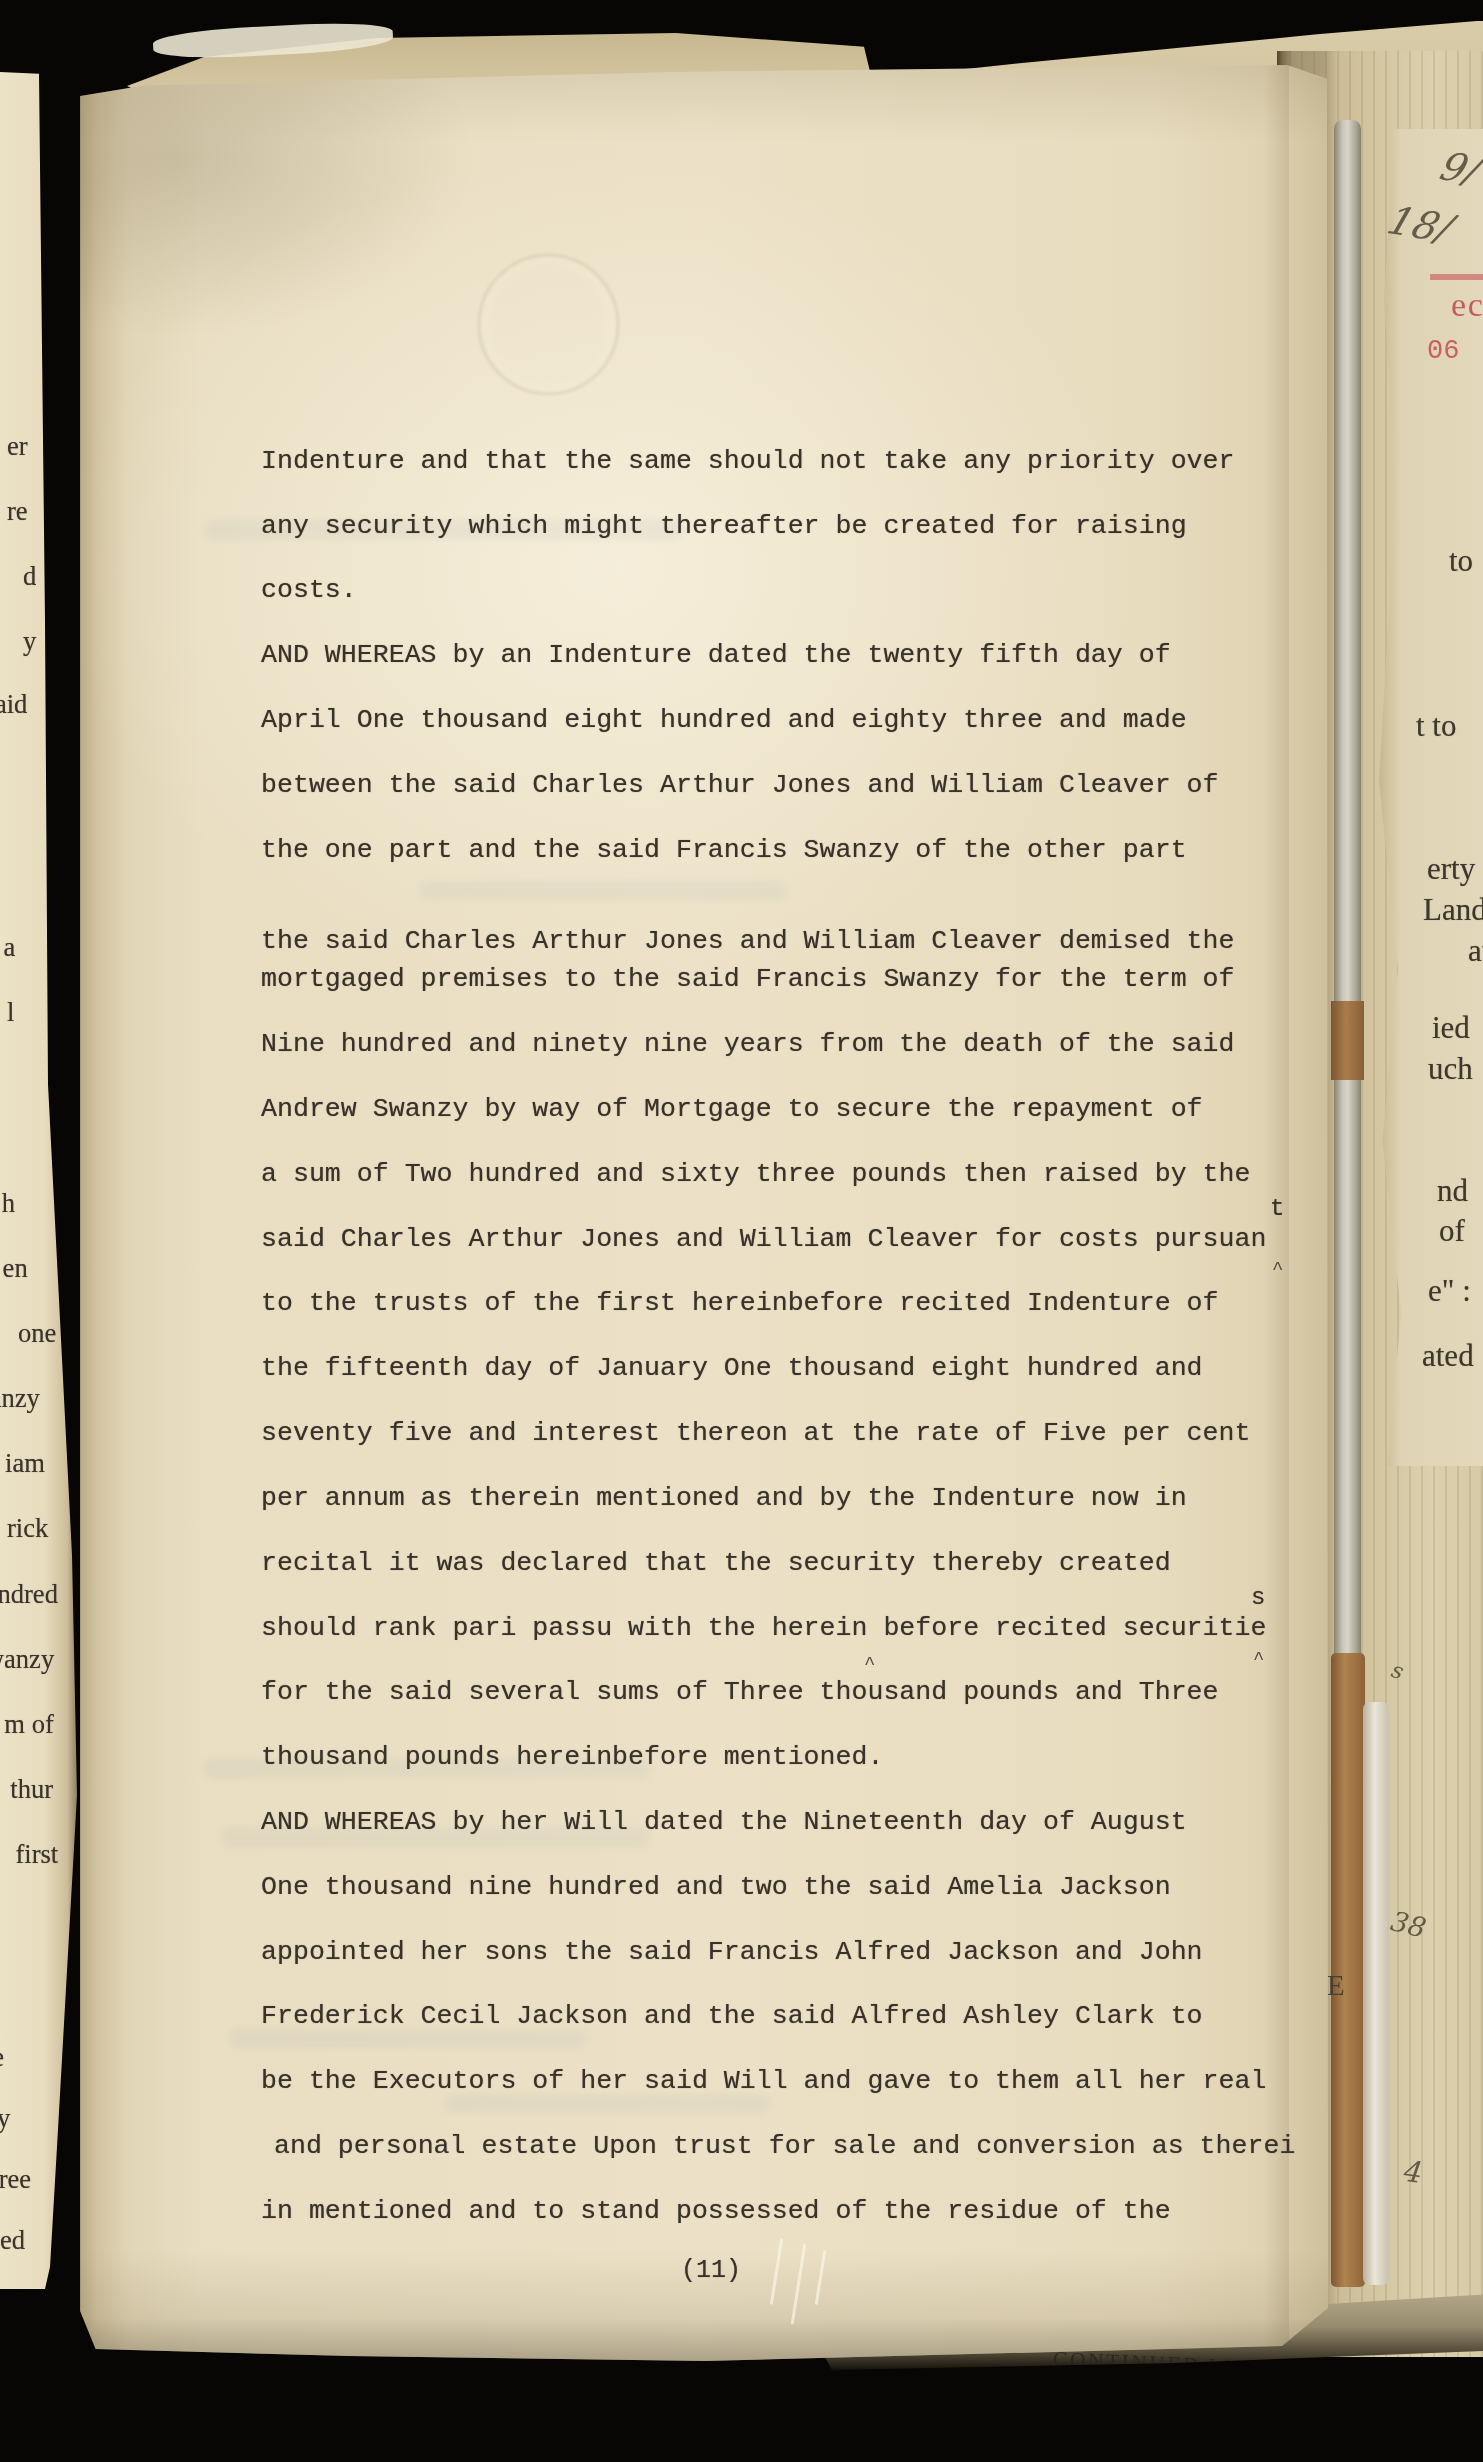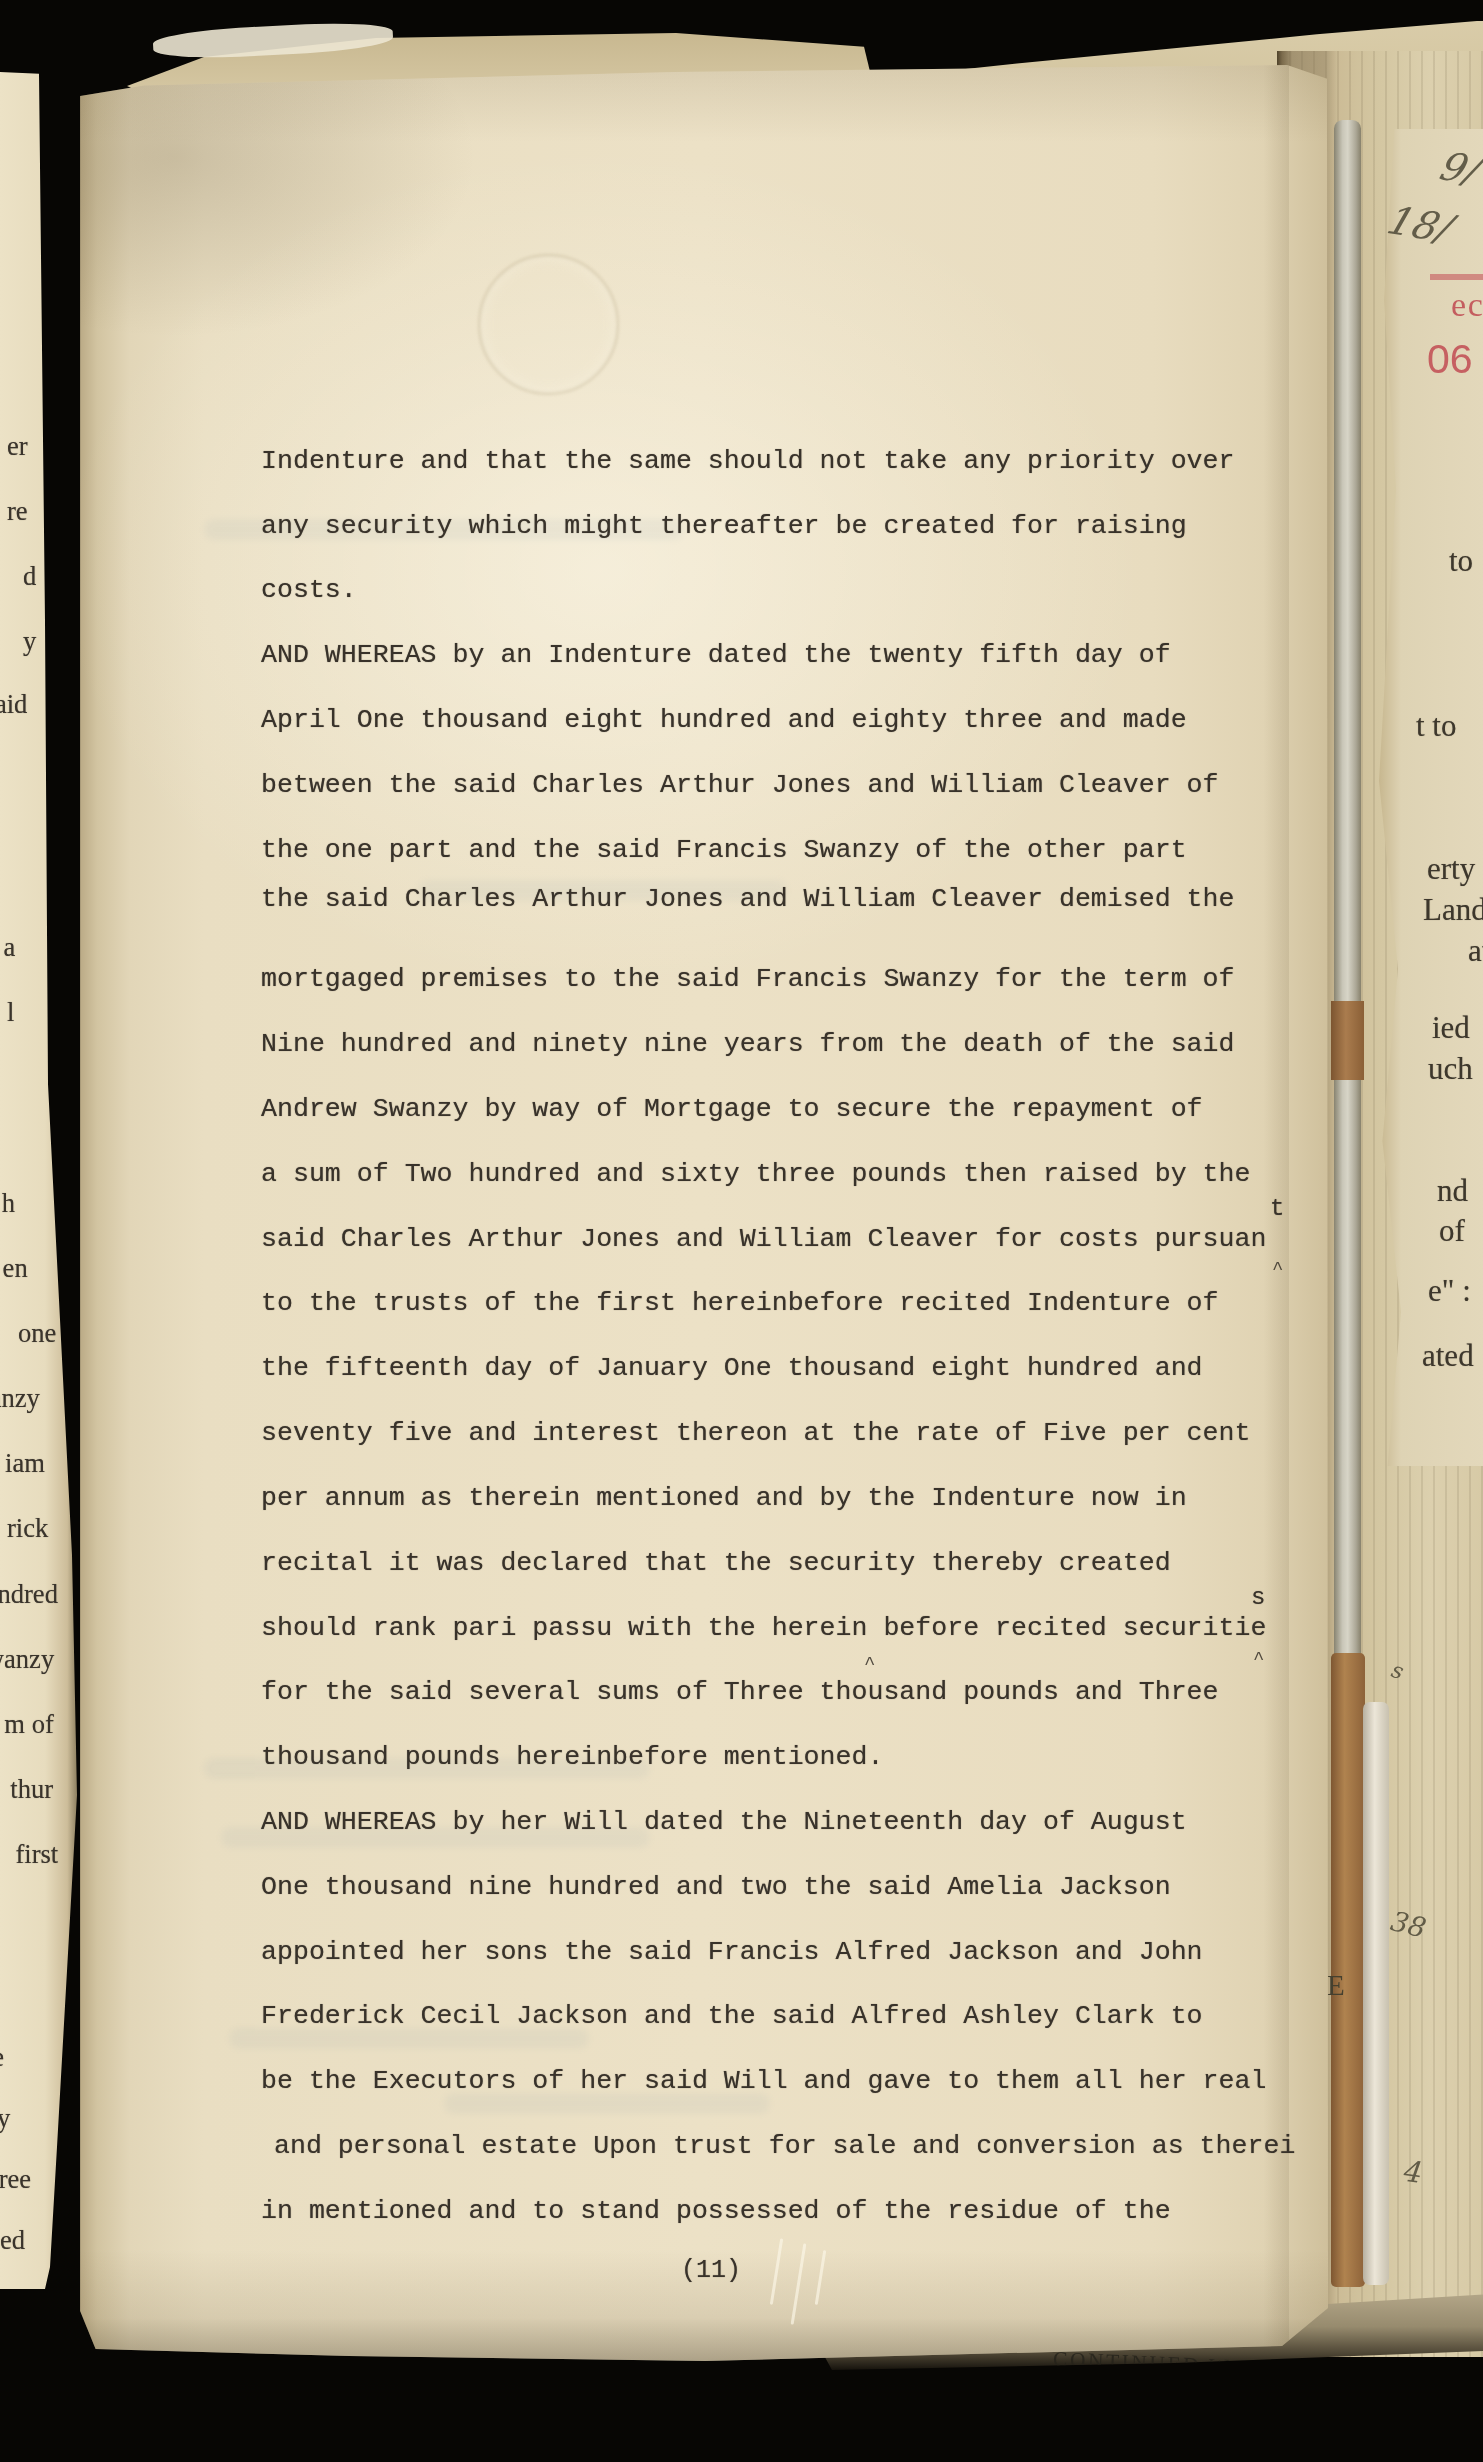--- a/index.html
+++ b/index.html
@@ -93,22 +93,22 @@
     position:absolute;left:1430px;top:274px;width:53px;height:6px;
     background:rgba(196,87,92,.6);
   }
   .stamp-red-text{
     position:absolute;left:1451px;top:286px;
     font-family:"Liberation Serif","DejaVu Serif",serif;
     font-size:34px;color:rgba(193,80,85,.9);letter-spacing:1.7px;white-space:pre;
   }
   .stamp-red-num{
     position:absolute;left:1427px;top:336px;
-    font-family:Liberation Sans, sans-serif;
-    font-size:41px;color:rgba(193,80,85,.88);white-space:pre;text-align:right;
+    font-family:Liberation Mono, monospace;
+    font-size:27px;color:rgba(193,80,85,.88);white-space:pre;text-align:right;
   }
   .pen-1{left:1392px;top:1658px;font-size:22px;transform:rotate(18deg);}
   .pen-2{left:1391px;top:1909px;font-size:27.4px;transform:rotate(14deg);}
   .pen-3{left:1404px;top:2155px;font-size:29px;transform:rotate(8deg);}
   .edge-E{
     position:absolute;left:1327px;top:1969px;
     font-family:"Liberation Serif","DejaVu Serif",serif;
     font-size:29px;color:#45402f;
   }
   
@@ -258,21 +258,21 @@
       <div class="ghost-bar" style="left: 369px; top: 2028px; width: 326px;"></div>
     </div>
   <div id="tw-lines">
       <div class="tw-line" style="top: 380px;">Indenture and that the same should not take any priority over</div>
       <div class="tw-line" style="top: 445px;">any security which might thereafter be created for raising</div>
       <div class="tw-line" style="top: 509px;">costs.</div>
       <div class="tw-line" style="top: 574px;">AND WHEREAS by an Indenture dated the twenty fifth day of</div>
       <div class="tw-line" style="top: 639px;">April One thousand eight hundred and eighty three and made</div>
       <div class="tw-line" style="top: 704px;">between the said Charles Arthur Jones and William Cleaver of</div>
       <div class="tw-line" style="top: 769px;">the one part and the said Francis Swanzy of the other part</div>
-      <div class="tw-line" style="top: 818px; text-align: right;">the said Charles Arthur Jones and William Cleaver demised the</div>
+      <div class="tw-line" style="top: 860px; text-align: right;">the said Charles Arthur Jones and William Cleaver demised the</div>
       <div class="tw-line" style="top: 898px;">mortgaged premises to the said Francis Swanzy for the term of</div>
       <div class="tw-line" style="top: 963px;">Nine hundred and ninety nine years from the death of the said</div>
       <div class="tw-line" style="top: 1028px;">Andrew Swanzy by way of Mortgage to secure the repayment of</div>
       <div class="tw-line" style="top: 1093px;">a sum of Two hundred and sixty three pounds then raised by the</div>
       <div class="tw-line" style="top: 1158px;">said Charles Arthur Jones and William Cleaver for costs pursuan</div>
       <div class="tw-line" style="top: 1222px;">to the trusts of the first hereinbefore recited Indenture of</div>
       <div class="tw-line" style="top: 1287px;">the fifteenth day of January One thousand eight hundred and</div>
       <div class="tw-line" style="top: 1352px;">seventy five and interest thereon at the rate of Five per cent</div>
       <div class="tw-line" style="top: 1417px;">per annum as therein mentioned and by the Indenture now in</div>
       <div class="tw-line" style="top: 1482px;">recital it was declared that the security thereby created</div>

